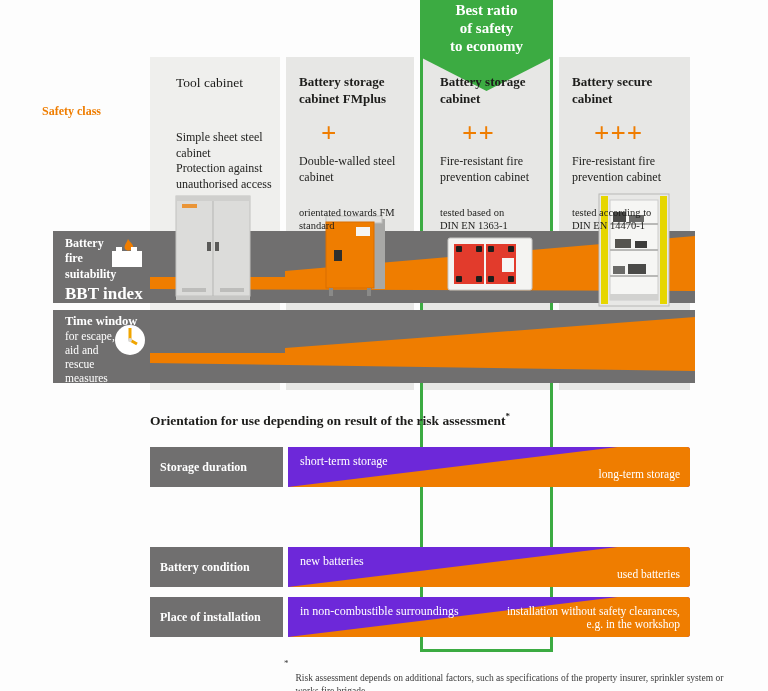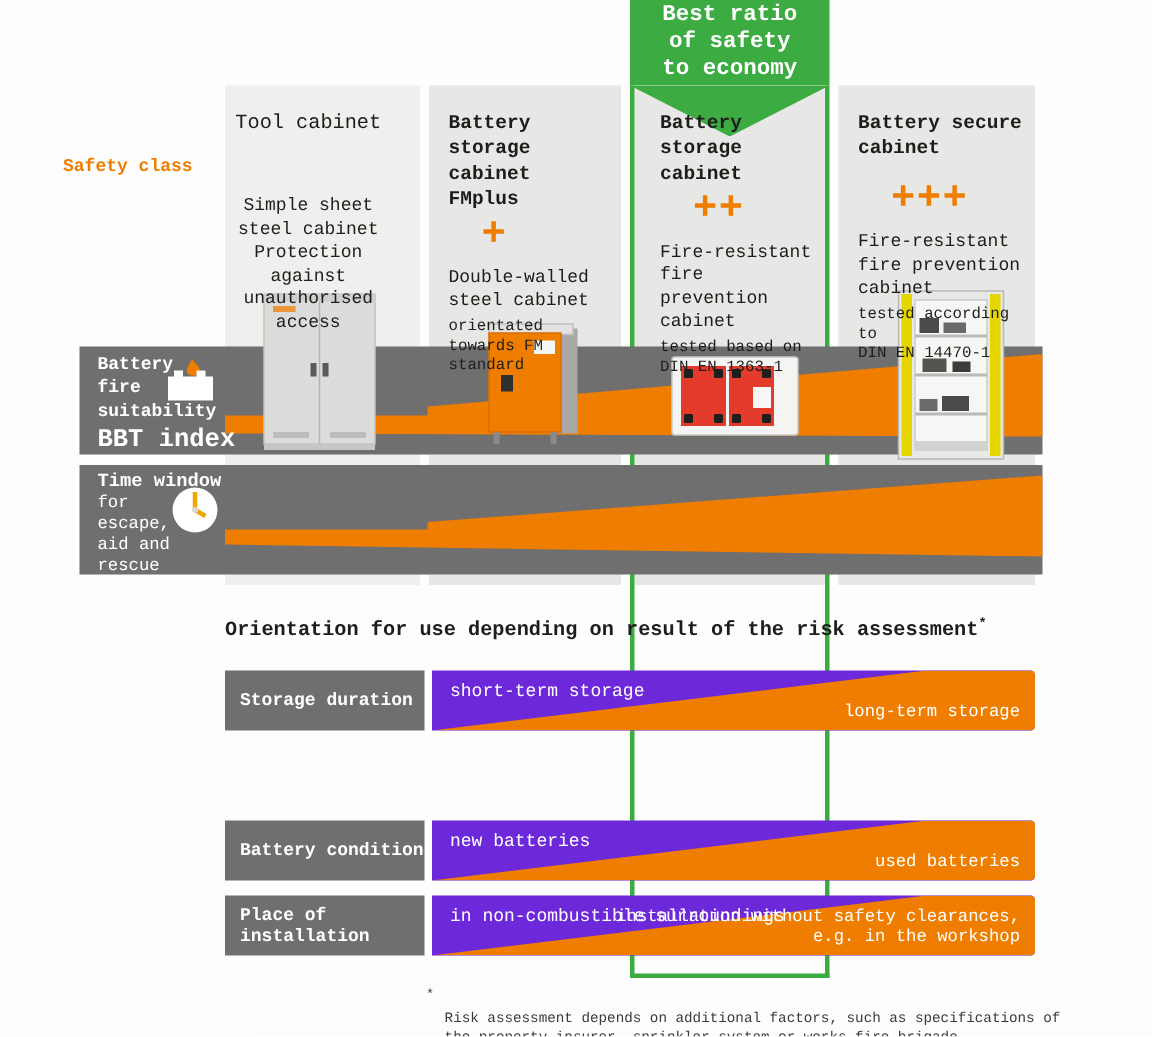--- a/index.html
+++ b/index.html
@@ -1,42 +1,42 @@
 <!DOCTYPE html>
 <html><head>
 <meta charset="utf-8">
 <style>
   html,body{margin:0;padding:0;background:#fff;}
   #stage{position:relative;width:768px;height:691px;background:#fdfdfd;overflow:hidden;
-         font-family:Liberation Mono, monospace;color:#1d1d1b;}
+         font-family:Liberation Serif, serif;color:#1d1d1b;}
   
   .colbg{position:absolute;top:57px;height:333px;z-index:0;}
   .colbg.c1{left:150px;width:130px;background:#efefed;}
   .colbg.c2{left:286px;width:128px;background:#e7e7e5;}
   .colbg.c4{left:559px;width:131px;background:#e7e7e5;}
   .green-strip{position:absolute;left:420px;top:57px;width:133px;height:595px;box-sizing:border-box;
                border-left:3px solid #3cab42;border-right:3px solid #3cab42;border-bottom:3px solid #3cab42;
                background:linear-gradient(#e7e7e5,#e7e7e5) no-repeat;background-size:100% 333px;z-index:0;}
   .banner{position:absolute;left:420px;top:0;width:133px;height:57px;background:#3cab42;z-index:3;
           color:#fff;font-weight:bold;font-size:15px;line-height:1.2;text-align:center;
           display:flex;flex-direction:column;justify-content:flex-end;padding-bottom:2px;box-sizing:border-box;}
   .banner-arrow{position:absolute;left:420px;top:57px;width:133px;height:34px;background:#3cab42;
                 clip-path:polygon(0 0,100% 0,50% 100%);z-index:3;}
   .safety-class{position:absolute;left:42px;top:104px;font-size:12px;font-weight:bold;color:#ef7d00;z-index:4;}
   .colc{position:absolute;top:57px;z-index:4;box-sizing:border-box;padding:17px 8px 0 13px;}
-  .colc.c1{left:138px;width:130px;text-align:center;}
+  .colc.c1{left:163px;width:130px;}
   .colc.c2{left:286px;width:128px;}
   .colc.c3{left:416px;width:133px;padding-left:24px;}
   .colc.c4{left:559px;width:131px;}
   .col-title{min-height:44px;font-size:13px;font-weight:bold;line-height:1.3;}
   .colc.c1 .col-title{font-weight:normal;font-size:13.5px;}
   .col-plus{height:36px;font-size:27px;font-weight:bold;color:#ef7d00;letter-spacing:1px;padding-left:22px;box-sizing:border-box;}
   .colc.c1 .col-plus{height:12px;}
   .col-body{font-size:12px;line-height:1.3;white-space:pre-line;}
-  .col-note{font-size:10.5px;line-height:1.25;margin-top:3px;white-space:pre-line;}
+  .col-note{font-size:10.5px;line-height:1.25;margin-top:21px;white-space:pre-line;}
   
   .band{position:absolute;left:53px;width:642px;background:#706f6f;z-index:1;}
   .band.b1{top:231px;height:72px;}
   .band.b2{top:310px;height:73px;}
   .band svg.wedge{position:absolute;left:0;top:0;}
   .band-text{position:absolute;left:12px;color:#fff;z-index:2;}
   .b1 .band-text{top:5px;font-size:12px;font-weight:bold;line-height:1.28;}
   .bbt-strong{font-size:17px;font-weight:bold;margin-top:1px;}
   .b2 .band-text{top:4px;font-size:11.5px;line-height:1.22;font-weight:normal;}
   .b2 .tw-title{font-weight:bold;font-size:12.5px;}

